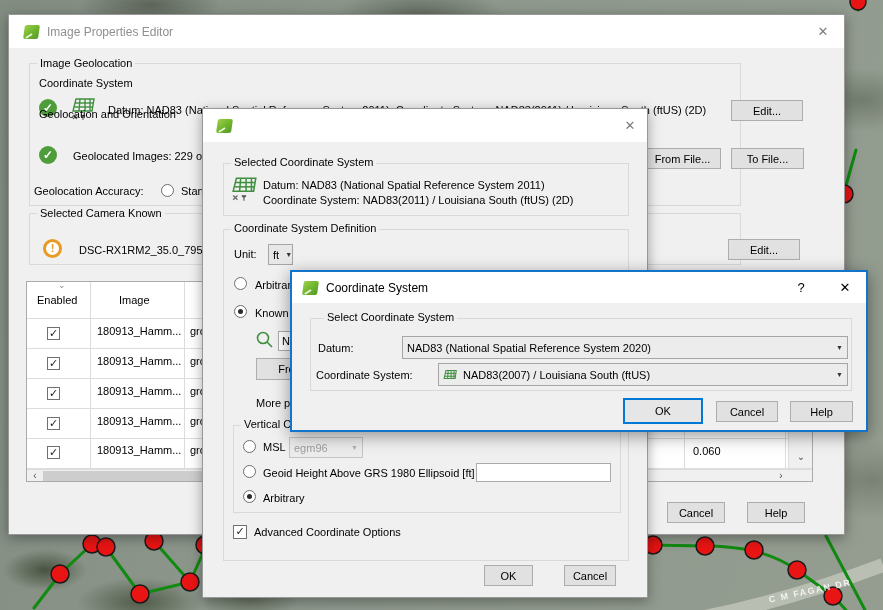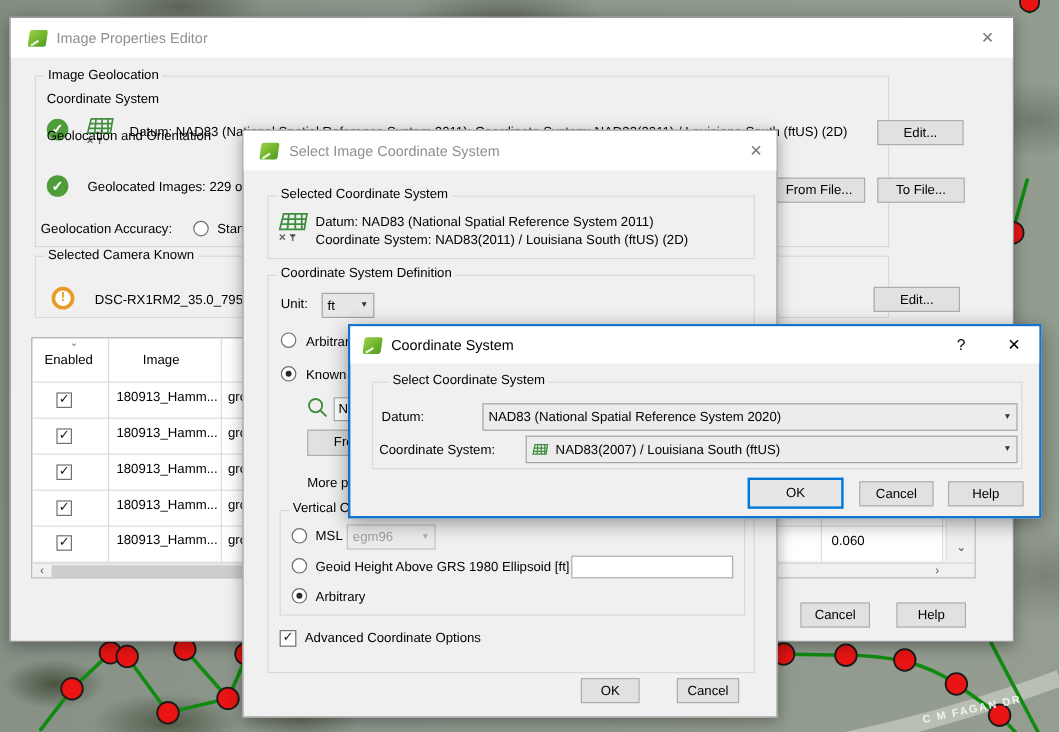--- a/index.html
+++ b/index.html
@@ -177,21 +177,20 @@
       <span class="scroll-arrow" style="left:748px;top:187px;width:12px">›</span>
     </div>
 
     <div class="btn" style="left:658px;top:487px;width:58px;height:21px">Cancel</div>
     <div class="btn" style="left:738px;top:487px;width:58px;height:21px">Help</div>
   </div>
 
   <div class="dlg" style="left:202px;top:108px;width:446px;height:490px;z-index:20">
     <div class="titlebar" style="height:33px">
       <span class="appicon" style="left:14px;top:10px"></span>
-      <span class="title-text" style="left:38px;top:10px">Select Image Coordinate System</span>
       <span class="close-x" style="right:8px;top:9px">✕</span>
     </div>
 
     <div class="group" style="left:20px;top:54px;width:406px;height:53px"></div>
     <span class="group-label" style="left:28px;top:47px">Selected Coordinate System</span>
     <svg class="abs" style="left:28px;top:66px" width="28" height="28" viewBox="0 0 26 24">
       <g stroke="#3f8f3f" stroke-width="1.4" fill="none">
         <path d="M5,2 L23,2 L21,14 L2,14 Z"></path>
           <path d="M4,6 L22,6"></path>
           <path d="M3,10 L22,10"></path>
@@ -203,21 +202,21 @@
           <path d="M2,18 L6,22 M6,18 L2,22"></path>
           <path d="M10,18 L12,20 L14,18 M12,20 L12,23"></path>
         </g>
     </svg>
     <span class="txt" style="left:60px;top:70px">Datum: NAD83 (National Spatial Reference System 2011)</span>
     <span class="txt" style="left:60px;top:85px">Coordinate System: NAD83(2011) / Louisiana South (ftUS) (2D)</span>
 
     <div class="group" style="left:20px;top:120px;width:406px;height:332px"></div>
     <span class="group-label" style="left:28px;top:113px">Coordinate System Definition</span>
     <span class="txt" style="left:31px;top:139px">Unit:</span>
-    <div class="combo" style="left:65px;top:135px;width:44px;height:21px">
+    <div class="combo" style="left:65px;top:135px;width:25px;height:21px">
       <span>ft</span>
       <span class="carrow">▼</span>
     </div>
 
     <span class="radio" style="left:31px;top:168px"></span>
     <span class="txt" style="left:52px;top:170px">Arbitrary Coordinate System</span>
     <span class="radio sel" style="left:31px;top:196px"></span>
     <span class="txt" style="left:52px;top:198px">Known Coordinate System</span>
 
     <svg class="abs" style="left:52px;top:221px" width="20" height="20" viewBox="0 0 20 20">

